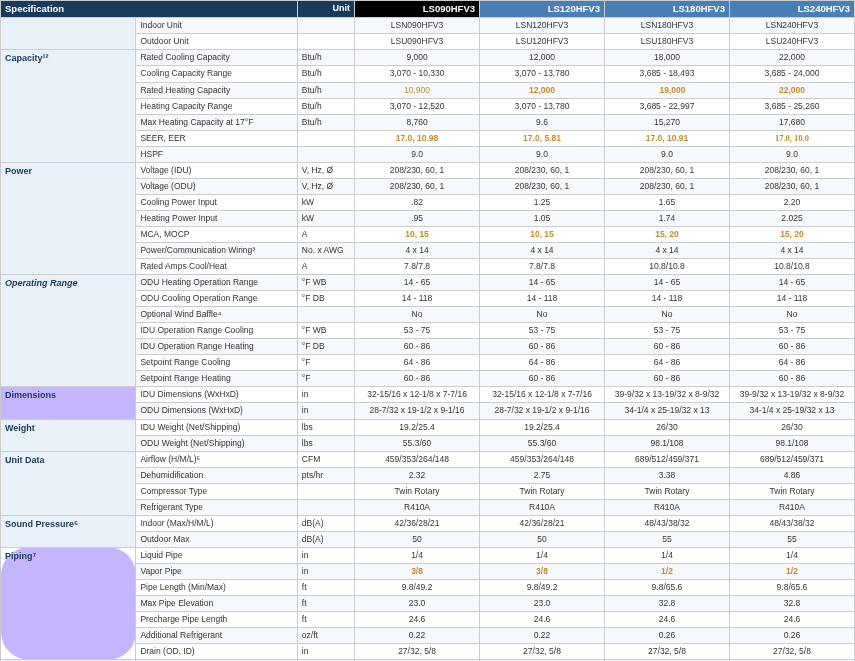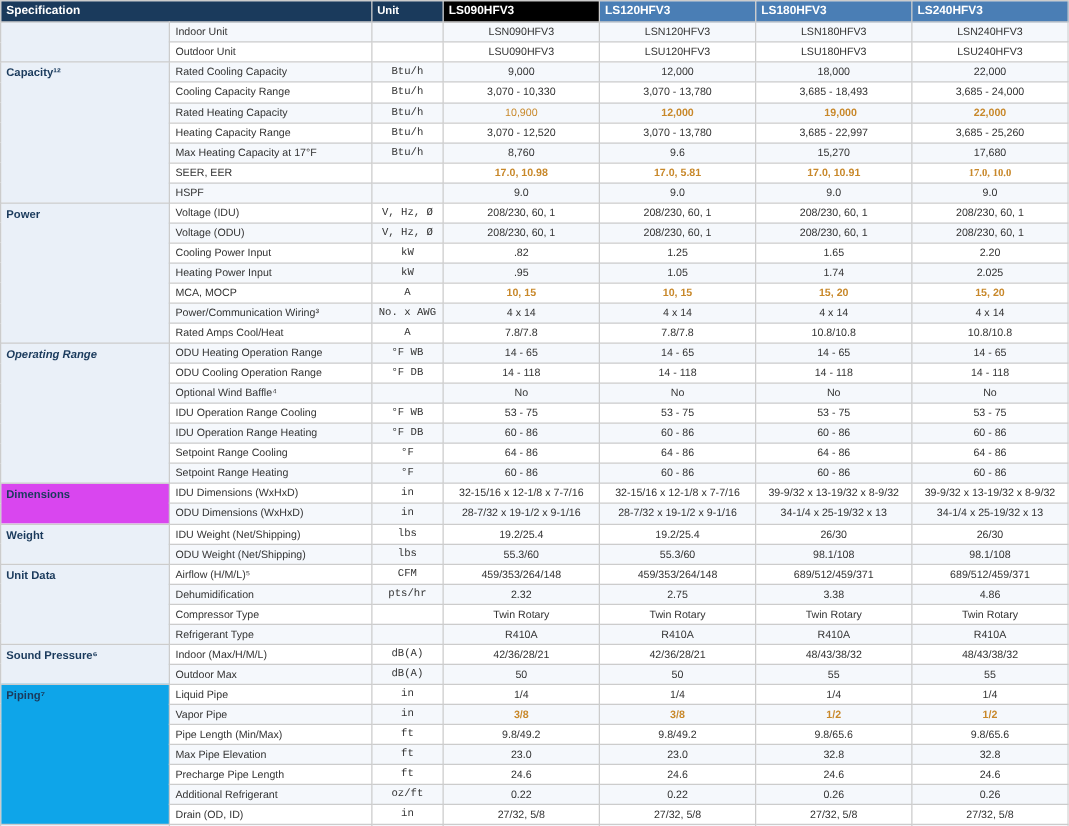--- a/index.html
+++ b/index.html
@@ -1,23 +1,23 @@
 <!DOCTYPE html>
 <html><head>
   <meta charset="utf-8">
   <style>
     * { margin: 0; padding: 0; box-sizing: border-box; }
     body { font-family: Arial, sans-serif; font-size: 9px; background: #fff; }
     .table-container { width: 855px; overflow: hidden; }
     table { width: 100%; border-collapse: collapse; }
     th, td { border: 1px solid #ccc; padding: 2px 4px; vertical-align: middle; line-height: 1.3; }
-    thead th { background: #1a3a5c; color: #fff; text-align: left; font-size: 9.5px; }
+    thead th { background: #1a3a5c; color: #fff; text-align: right; font-size: 9.5px; }
     .spec-col { width: 130px; font-weight: bold; color: #1a3a5c; font-size: 9px; vertical-align: top; padding-top: 3px; }
     .row-label { width: 155px; font-size: 8.5px; color: #333; }
-    .unit-col { width: 55px; font-size: 8.5px; color: #333; text-align: center; font-family: Liberation Mono, monospace; }
+    .unit-col { width: 55px; font-size: 8.5px; color: #333; text-align: left; }
     .data-col { width: 120px; font-size: 8.5px; text-align: center; color: #333; }
     .row-even { background: #f5f8fc; }
     .row-odd { background: #fff; }
   </style>
 </head>
 <body>
 
 <div class="table-container">
   <table>
     <thead>
@@ -225,21 +225,21 @@
         </tr>
         <tr class="row-even">
           <td class="row-label">Setpoint Range Heating</td>
           <td class="unit-col">°F</td>
           <td class="data-col">60 - 86</td>
           <td class="data-col">60 - 86</td>
           <td class="data-col">60 - 86</td>
           <td class="data-col">60 - 86</td>
         </tr>
         <tr class="row-odd">
-          <td rowspan="2" class="spec-col" style="background: #d946ef;">Dimensions</td>
+          <td rowspan="2" class="spec-col" style="background: #c4b5fd;">Dimensions</td>
           <td class="row-label">IDU Dimensions (WxHxD)</td>
           <td class="unit-col">in</td>
           <td class="data-col">32-15/16 x 12-1/8 x 7-7/16</td>
           <td class="data-col">32-15/16 x 12-1/8 x 7-7/16</td>
           <td class="data-col">39-9/32 x 13-19/32 x 8-9/32</td>
           <td class="data-col">39-9/32 x 13-19/32 x 8-9/32</td>
         </tr>
         <tr class="row-even">
           <td class="row-label">ODU Dimensions (WxHxD)</td>
           <td class="unit-col">in</td>
@@ -309,21 +309,21 @@
         </tr>
         <tr class="row-even">
           <td class="row-label">Outdoor Max</td>
           <td class="unit-col">dB(A)</td>
           <td class="data-col">50</td>
           <td class="data-col">50</td>
           <td class="data-col">55</td>
           <td class="data-col">55</td>
         </tr>
         <tr class="row-odd">
-          <td rowspan="7" class="spec-col" style="background: #0ea5e9;">Piping⁷</td>
+          <td rowspan="7" class="spec-col" style="background: #c4b5fd; border-radius: 28px;">Piping⁷</td>
           <td class="row-label">Liquid Pipe</td>
           <td class="unit-col">in</td>
           <td class="data-col">1/4</td>
           <td class="data-col">1/4</td>
           <td class="data-col">1/4</td>
           <td class="data-col">1/4</td>
         </tr>
         <tr class="row-even">
           <td class="row-label">Vapor Pipe</td>
           <td class="unit-col">in</td>

